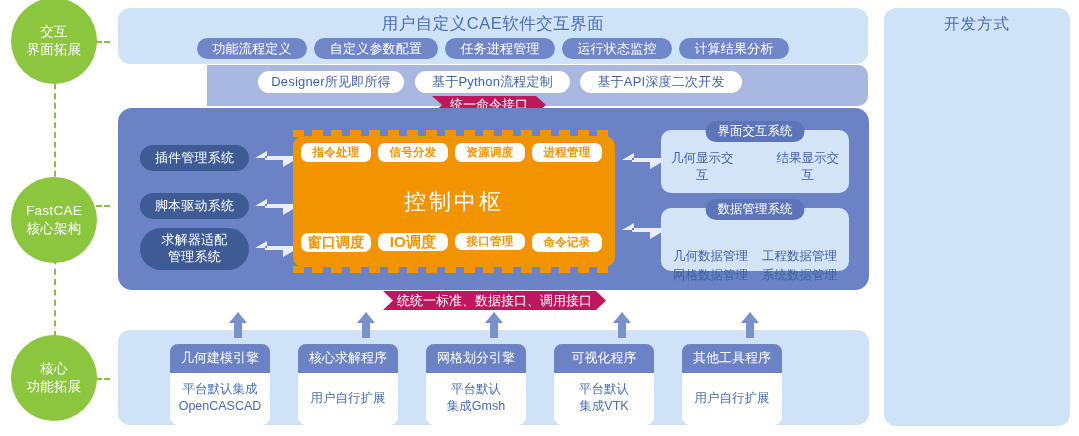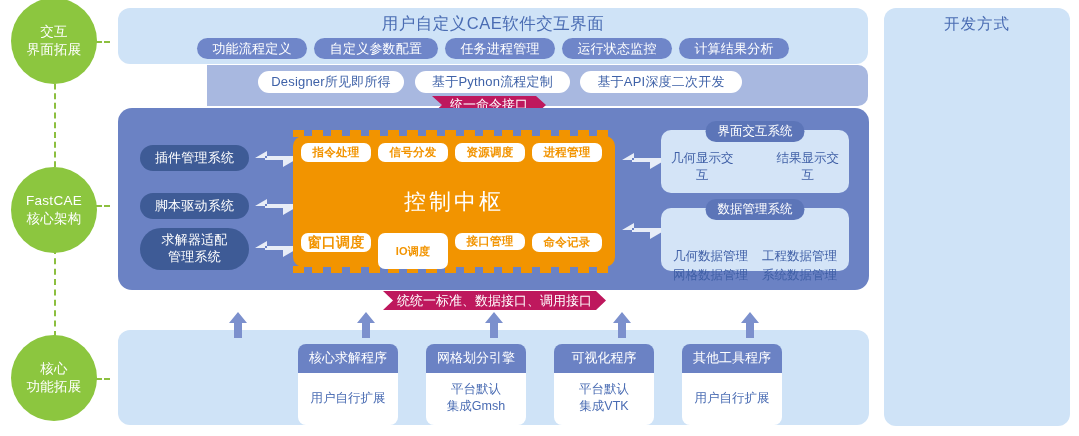--- a/index.html
+++ b/index.html
@@ -187,21 +187,21 @@
   <div class="rail">
     <div class="rail-line" style="top:64px;height:142px;"></div>
     <div class="rail-line" style="top:248px;height:120px;"></div>
 
     <div class="circle" style="top:-2px;">
       <span>交互</span>
       <span>界面拓展</span>
     </div>
     <div class="dash-h" style="left:88px;top:41px;"></div>
 
-    <div class="circle" style="top:167px;text-align:center;">
+    <div class="circle" style="top:177px;text-align:center;">
       <span>FastCAE</span>
       <span>核心架构</span>
     </div>
     <div class="dash-h" style="left:88px;top:205px;"></div>
 
     <div class="circle" style="top:335px;">
       <span>核心</span>
       <span>功能拓展</span>
     </div>
     <div class="dash-h" style="left:88px;top:378px;"></div>
@@ -250,21 +250,21 @@
     <div class="hub-teeth" style="top:136px;"></div>
 
     <div class="pill pill-orange-out" style="left:8px;top:13px;width:70px;height:19px;font-size:11.5px;">指令处理</div>
     <div class="pill pill-orange-out" style="left:85px;top:13px;width:70px;height:19px;font-size:11.5px;">信号分发</div>
     <div class="pill pill-orange-out" style="left:162px;top:13px;width:70px;height:19px;font-size:11.5px;">资源调度</div>
     <div class="pill pill-orange-out" style="left:239px;top:13px;width:70px;height:19px;font-size:11.5px;">进程管理</div>
 
     <div class="hub-label" style="top:57px;">控制中枢</div>
 
     <div class="pill pill-orange-out" style="left:8px;top:103px;width:70px;height:19px;font-size:14px;">窗口调度</div>
-    <div class="pill pill-orange-out" style="left:85px;top:103px;width:70px;height:36px;font-size:11px;">IO调度</div>
+    <div class="pill pill-orange-out" style="left:85px;top:103px;width:70px;height:18px;font-size:15px;">IO调度</div>
     <div class="pill pill-orange-out" style="left:162px;top:103px;width:70px;height:17px;font-size:11.5px;">接口管理</div>
     <div class="pill pill-orange-out" style="left:239px;top:103px;width:70px;height:19px;font-size:11.5px;">命令记录</div>
   </div>
 
   <svg class="dblarrow" style="left:620px;top:152px;" width="44" height="18" viewBox="0 0 44 18">
     <path d="M14 1 L2 8 L14 8 L14 4 Z M12 6 L42 6 L42 10 L12 10 Z M30 17 L42 10 L30 10 Z" fill="#e8edf7"></path>
   </svg>
   <svg class="dblarrow" style="left:620px;top:222px;" width="44" height="18" viewBox="0 0 44 18">
     <path d="M14 1 L2 8 L14 8 L14 4 Z M12 6 L42 6 L42 10 L12 10 Z M30 17 L42 10 L30 10 Z" fill="#e8edf7"></path>
   </svg>
@@ -302,20 +302,27 @@
   <svg class="up-arrow" style="left:484px;top:312px;" width="20" height="26" viewBox="0 0 20 26">
     <path d="M10 0 L19 11 L14 11 L14 26 L6 26 L6 11 L1 11 Z" fill="#7c90cd"></path>
   </svg>
   <svg class="up-arrow" style="left:612px;top:312px;" width="20" height="26" viewBox="0 0 20 26">
     <path d="M10 0 L19 11 L14 11 L14 26 L6 26 L6 11 L1 11 Z" fill="#7c90cd"></path>
   </svg>
   <svg class="up-arrow" style="left:740px;top:312px;" width="20" height="26" viewBox="0 0 20 26">
     <path d="M10 0 L19 11 L14 11 L14 26 L6 26 L6 11 L1 11 Z" fill="#7c90cd"></path>
   </svg>
 
+  <div class="engine" style="left:170px;top:344px;">
+    <div class="engine-head">几何建模引擎</div>
+    <div class="engine-body">
+      <span>平台默认集成</span>
+      <span>OpenCASCAD</span>
+    </div>
+  </div>
 
   <div class="engine" style="left:298px;top:344px;">
     <div class="engine-head">核心求解程序</div>
     <div class="engine-body">
       <span>用户自行扩展</span>
     </div>
   </div>
 
   <div class="engine" style="left:426px;top:344px;">
     <div class="engine-head">网格划分引擎</div>

